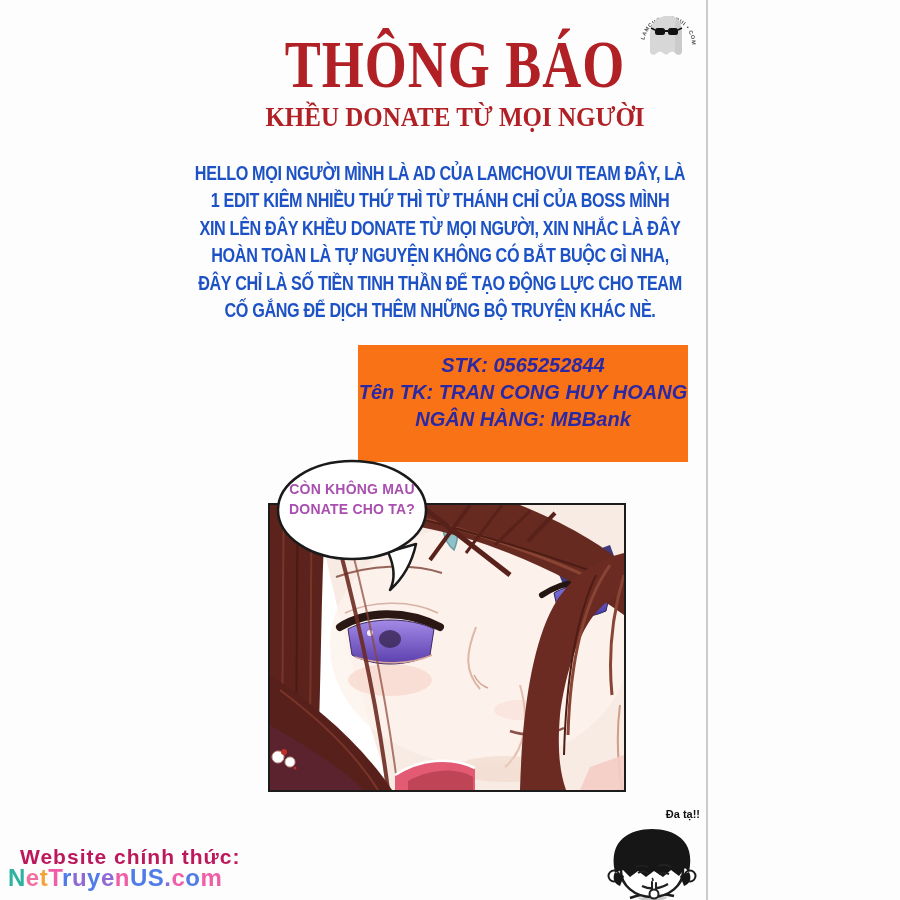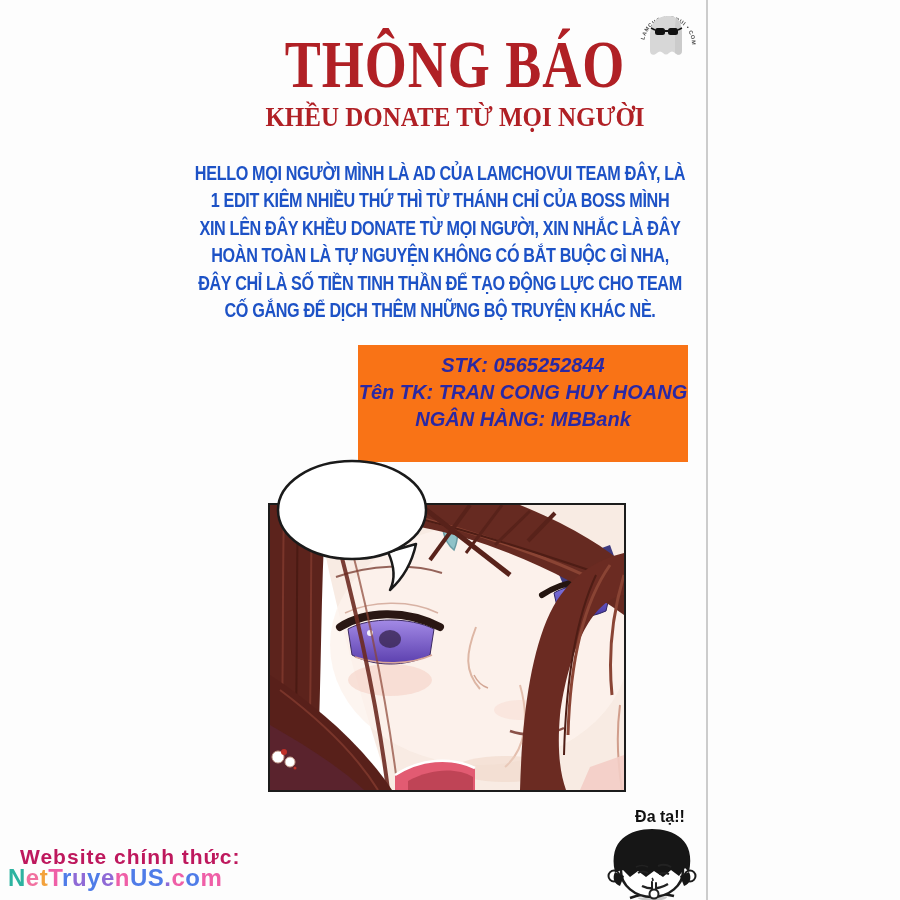--- a/index.html
+++ b/index.html
@@ -31,22 +31,22 @@
   .bubble-text{position:absolute;left:282px;top:479px;width:140px;text-align:center;
                font-weight:bold;font-size:14px;line-height:20px;color:#a94fb0;
                letter-spacing:0.2px;}
   .bubble-text div{white-space:nowrap;}
 
   .manga-panel{position:absolute;left:268px;top:503px;width:358px;height:289px;
                border:2px solid #1c1c1c;box-sizing:border-box;background:#fff;overflow:hidden;}
 
   .logo-ghost{position:absolute;left:636px;top:2px;}
 
-  .thanks{position:absolute;left:620px;top:808px;width:80px;text-align:center;
-          font-weight:bold;font-size:16px;color:#111;}
+  .thanks{position:absolute;left:620px;top:808px;width:80px;text-align:right;
+          font-weight:bold;font-size:11px;color:#111;}
   .meme{position:absolute;left:602px;top:826px;}
 
   .wm-label{position:absolute;left:20px;top:845px;font-weight:bold;font-size:21px;
             color:#be185d;letter-spacing:1px;}
   .wm-site{position:absolute;left:8px;top:864px;font-weight:bold;font-size:24px;
            letter-spacing:0.5px;white-space:nowrap;}
 </style>
 </head>
 <body>
 
@@ -184,20 +184,24 @@
         <path d="M138,276 C160,264 186,262 203,272 L203,285 L138,285 Z" fill="#bf4456"></path>
         <path d="M125,270 C150,254 180,251 205,263" stroke="#fff" stroke-width="2.5" fill="none"></path>
       </g>
     </svg>
   </div>
 
   <svg class="bubble-svg" width="160" height="150" viewBox="0 0 160 150">
     <path d="M118,100 Q128,122 120,138 Q140,120 146,92 Z" fill="#fff" stroke="#1a1a1a" stroke-width="2.5" stroke-linejoin="round"></path>
     <ellipse cx="82" cy="58" rx="74" ry="49" fill="#fff" stroke="#1a1a1a" stroke-width="2.5"></ellipse>
   </svg>
+  <div class="bubble-text">
+    <div>CÒN KHÔNG MAU</div>
+    <div>DONATE CHO TA?</div>
+  </div>
 
   <div class="thanks">Đa tạ!!</div>
   <svg class="meme" width="100" height="74" viewBox="0 0 100 74">
     <circle cx="12" cy="50" r="5.5" fill="#fff" stroke="#1c1c1c" stroke-width="2"></circle>
     <circle cx="88" cy="50" r="5.5" fill="#fff" stroke="#1c1c1c" stroke-width="2"></circle>
     <ellipse cx="50" cy="71" rx="15" ry="4" fill="#c9c9c9"></ellipse>
     <path d="M28,72 Q50,64 72,70" stroke="#1c1c1c" stroke-width="2.5" fill="#fff"></path>
     <ellipse cx="50" cy="45" rx="31" ry="26" fill="#fff" stroke="#1c1c1c" stroke-width="2.5"></ellipse>
     <path d="M13,46 C6,14 28,3 50,3 C72,3 94,14 87,46 L83,42 L77,50 L69,44 L61,51 L52,45 L44,51 L36,45 L28,51 L21,44 Z" fill="#161616"></path>
     <path d="M13,46 C10,52 12,58 18,60 L22,50 Z" fill="#161616"></path>

